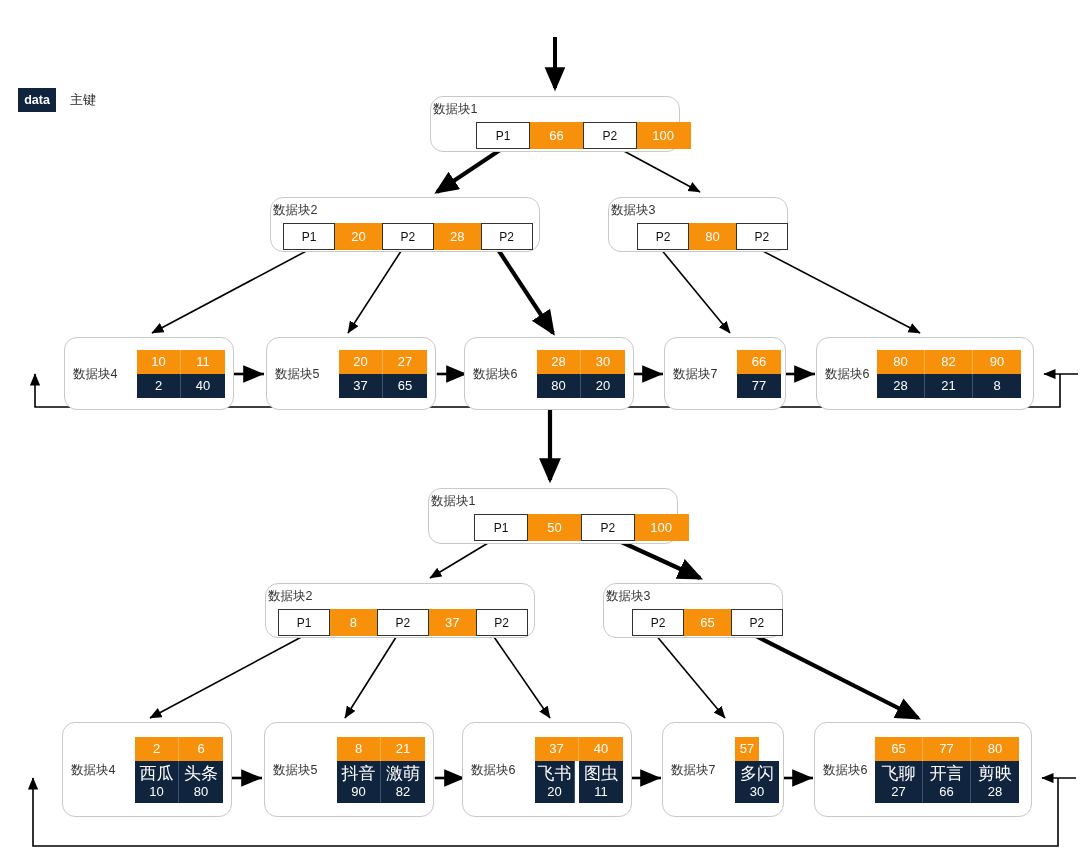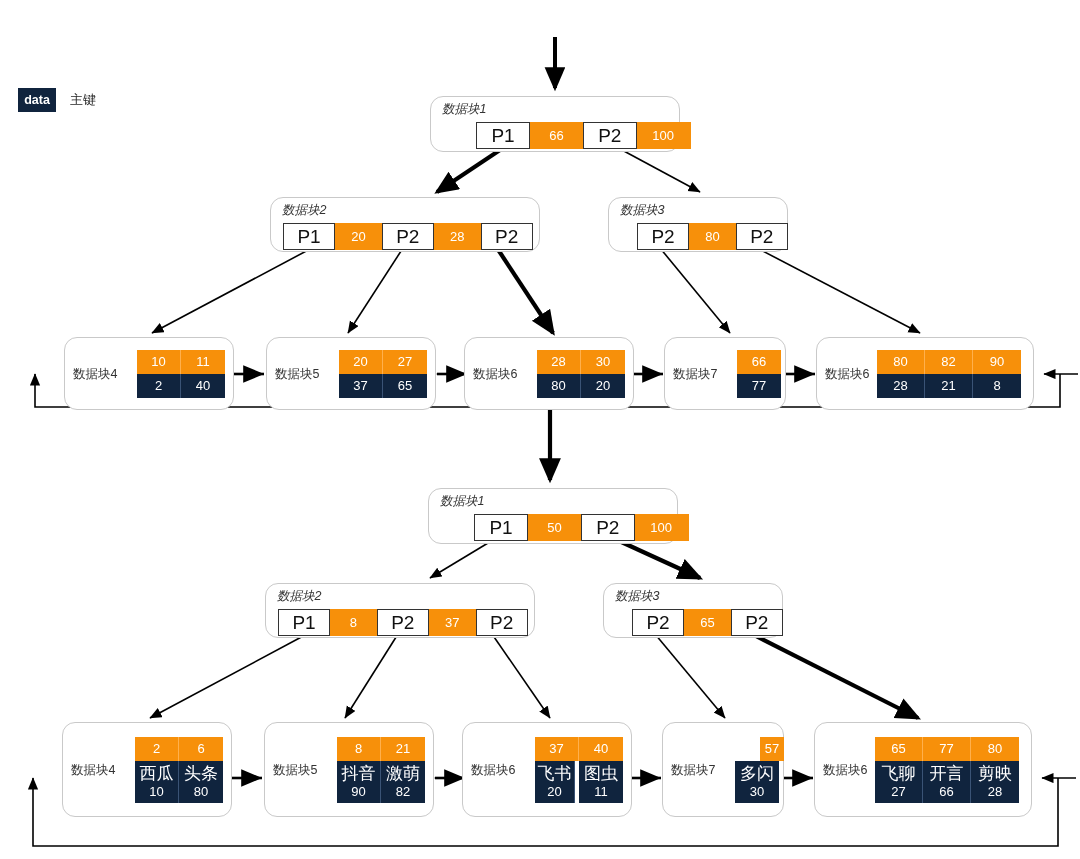--- a/index.html
+++ b/index.html
@@ -67,35 +67,35 @@
     align-items: center;
   }
   .node-label {
     font-size: 12.5px;
     color: #333333;
     white-space: nowrap;
   }
   
   .inode .node-label {
     position: absolute;
-    left: 11px; top: 4px; font-style: italic;
+    left: 2px; top: 4px;
   }
   .inode-cells {
     display: flex;
     align-items: stretch;
     position: absolute;
     left: 45px;
     top: 25px;
     height: 27px;
   }
   .cell-ptr {
     background: #ffffff;
     border: 1.6px solid #333333;
     color: #111111;
-    font-size: 19px;
+    font-size: 12px;
     display: flex; align-items: center; justify-content: center;
     min-width: 50px;
     position: relative;
     z-index: 2;
   }
   .cell-key {
     background: #f7900a;
     color: #ffffff;
     font-size: 13px;
     display: flex; align-items: center; justify-content: center;
@@ -403,21 +403,21 @@
           <span class="v-num">11</span>
         </div>
       </div>
     </div>
   </div>
 
   <div class="node leaf" style="left:662px; top:722px; width:122px; height:95px;">
     <div class="node-label">数据块7</div>
     <div class="leaf-grid" style="left:72px;">
       <div class="leaf-col">
-        <div class="leaf-key" style="width:24px;margin-left:25px;">57</div>
+        <div class="leaf-key" style="width:24px;">57</div>
         <div class="leaf-val two-line" style="width:44px;">
           <span class="v-name">多闪</span>
           <span class="v-num">30</span>
         </div>
       </div>
     </div>
   </div>
 
   <div class="node leaf" style="left:814px; top:722px; width:218px; height:95px;">
     <div class="node-label">数据块6</div>

